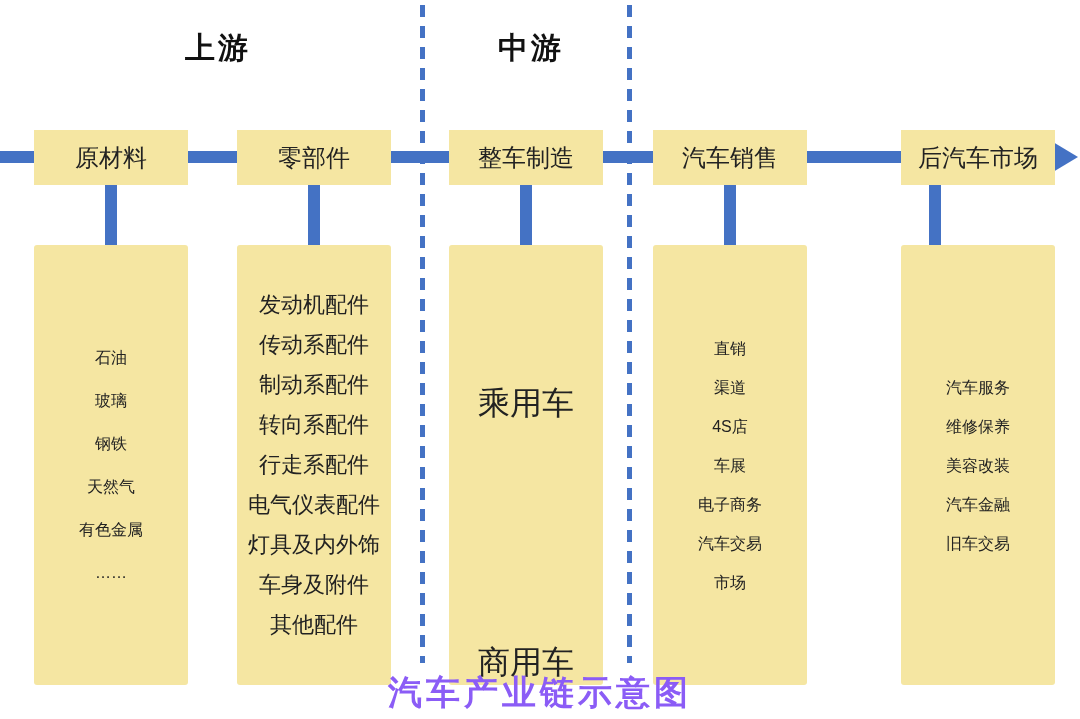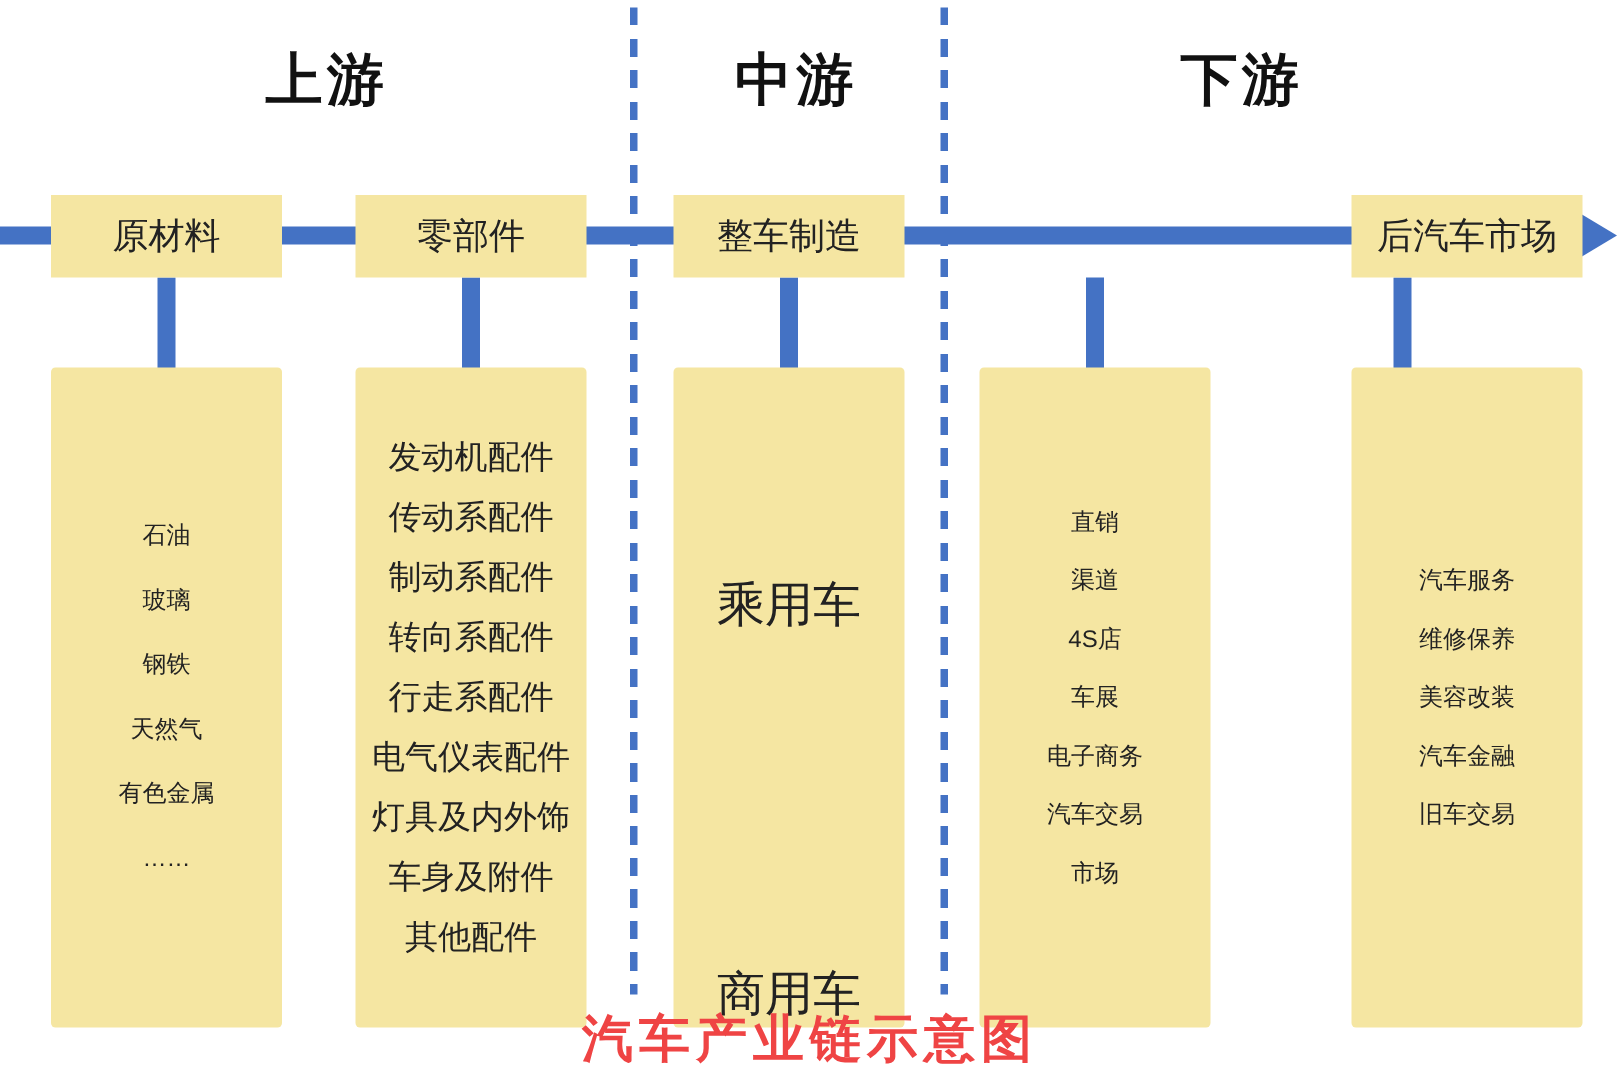--- a/index.html
+++ b/index.html
@@ -3,21 +3,21 @@
 <meta charset="utf-8">
 <style>
   html,body{margin:0;padding:0;background:#ffffff;}
   .stage{
     position:relative;width:1080px;height:719px;background:#ffffff;overflow:hidden;
     font-family:"Liberation Sans","DejaVu Sans",sans-serif;color:#1f1f1f;
   }
   
   .sec-header{
     position:absolute;top:28px;width:160px;text-align:center;
-    font-size:38px;font-weight:bold;letter-spacing:3px;color:#111;
+    font-size:30px;font-weight:bold;letter-spacing:3px;color:#111;
   }
   .sec-up{left:138px;}
   .sec-mid{left:451px;}
   .sec-down{left:748px;}
   
   .vdash{
     position:absolute;top:5px;height:658px;width:5px;
     background:repeating-linear-gradient(to bottom,#4472C4 0 12px,transparent 12px 21px);
   }
   .vdash1{left:420px;}
@@ -48,47 +48,47 @@
   .dbox.col4 .item, .dbox.col5 .item{line-height:39px;}
   .dbox.col3{justify-content:space-between;padding-top:136px;box-sizing:border-box;}
   .dbox.col3 .item{font-size:32px;line-height:45px;}
   .dbox.col3 .item + .item{margin-top:75px;}
   
   .c1{left:34px;}  .c2{left:237px;} .c3{left:449px;} .c4{left:653px;} .c5{left:901px;}
   .s1{left:105px;} .s2{left:308px;} .s3{left:520px;} .s4{left:724px;} .s5{left:929px;}
   
   .fig-title{
     position:absolute;left:0;top:670px;width:1080px;text-align:center;
-    font-size:34px;font-weight:bold;letter-spacing:4px;color:#ef4444;
+    font-size:34px;font-weight:bold;letter-spacing:4px;color:#8b5cf6;
   }
 </style>
 </head>
 <body>
 
 <div class="stage">
 
   <div class="sec-header sec-up">上游</div>
   <div class="sec-header sec-mid">中游</div>
-  <div class="sec-header sec-down">下游</div>
 
   <div class="vdash vdash1"></div>
   <div class="vdash vdash2"></div>
 
   <div class="hline"></div>
   <div class="arrow-head"></div>
 
   <div class="stem s1"></div>
   <div class="stem s2"></div>
   <div class="stem s3"></div>
   <div class="stem s4"></div>
   <div class="stem s5"></div>
 
   <div class="node c1">原材料</div>
   <div class="node c2">零部件</div>
   <div class="node c3">整车制造</div>
+  <div class="node c4">汽车销售</div>
   <div class="node c5">后汽车市场</div>
 
   <div class="dbox col1 c1">
     <div class="item">石油</div>
     <div class="item">玻璃</div>
     <div class="item">钢铁</div>
     <div class="item">天然气</div>
     <div class="item">有色金属</div>
     <div class="item">……</div>
   </div>

